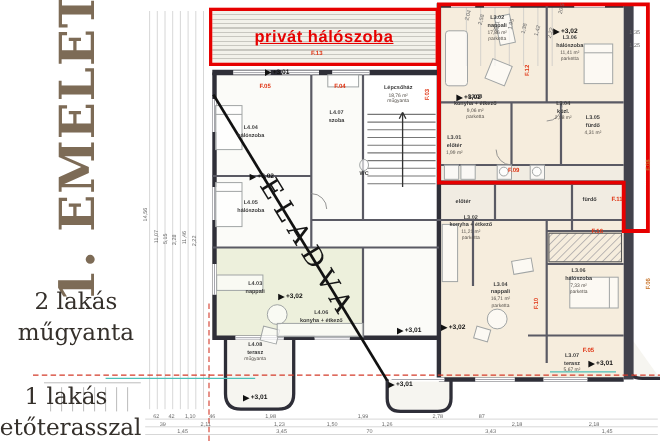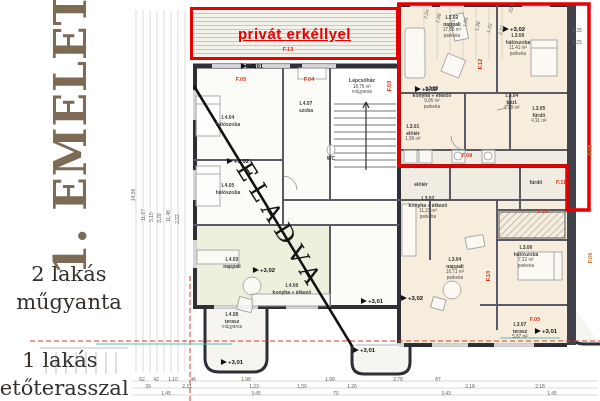--- a/index.html
+++ b/index.html
@@ -135,21 +135,21 @@
   <div class="note note-a">
     <div>2 lakás</div>
     <div>műgyanta</div>
   </div>
   <div class="note note-b">
     <div>1 lakás</div>
     <div>tetőterasszal</div>
   </div>
 
   <div class="roof-garden">
-    <span>privát erkéllyel</span>
+    <span>privát hálószoba</span>
   </div>
 
   <div class="eladva">ELADVA</div>
 
   <div class="layer">
 
   <div class="room-label" style="left: 452px; top: 26px; transform: translate(-50%, -50%);">
         <span class="rl-code">L3.02</span>
         <span class="rl-name">nappali</span>
         <span class="rl-area">17,86 m²</span>

